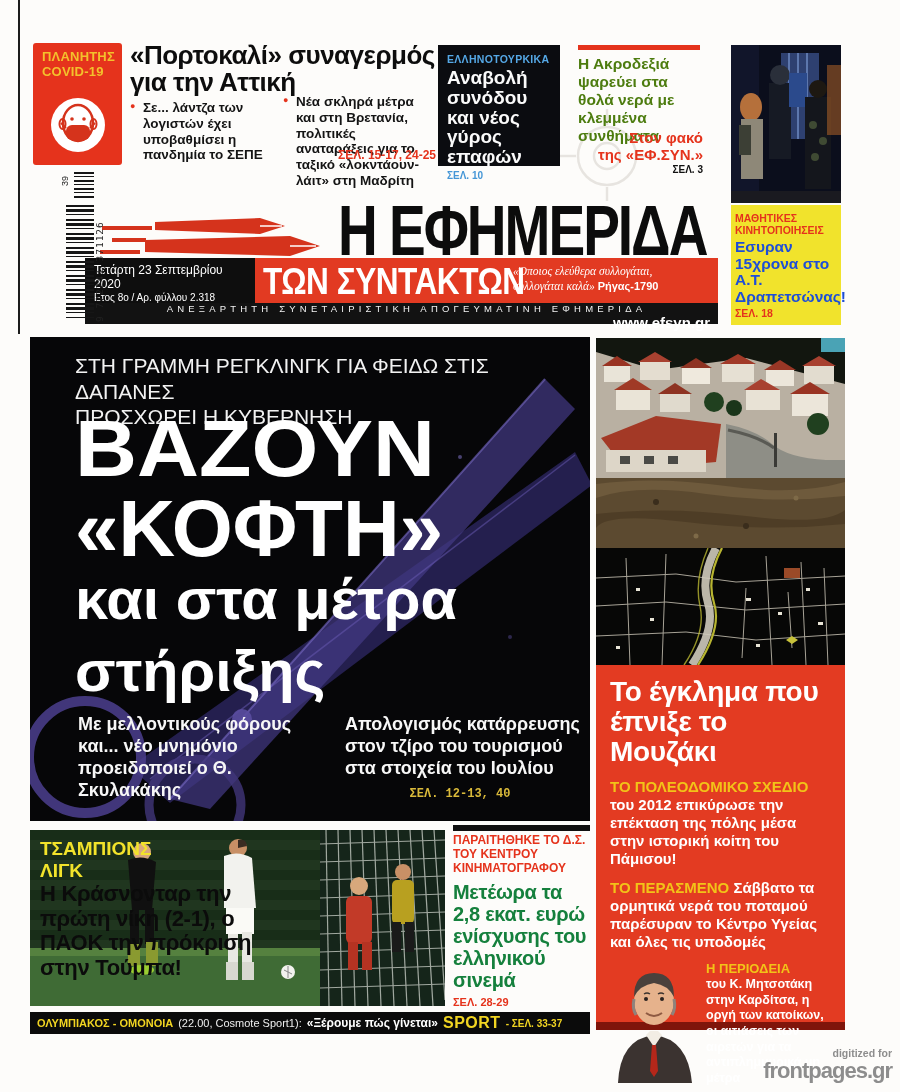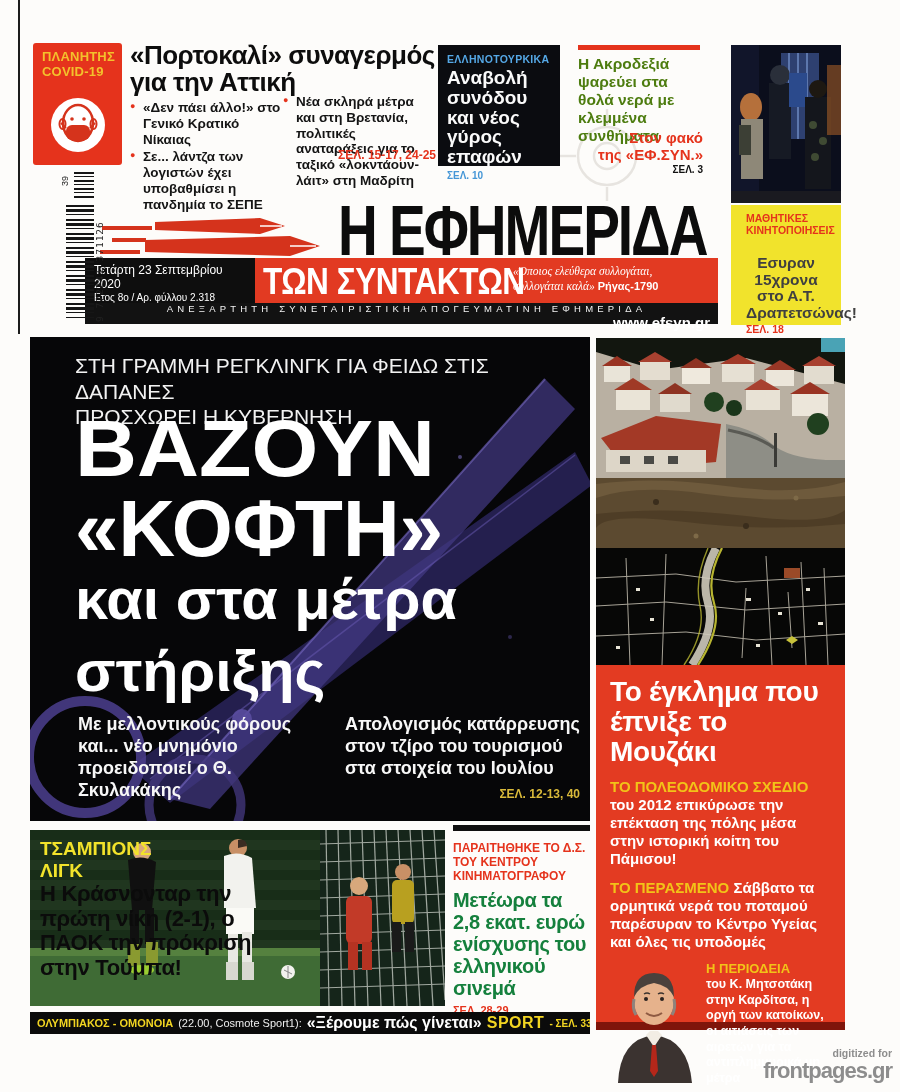--- a/index.html
+++ b/index.html
@@ -57,71 +57,71 @@
   .barcode{left:56px;top:172px;width:48px;height:150px;}
   .bc-small{position:absolute;left:18px;top:0;width:20px;height:27px;
     background:repeating-linear-gradient(180deg,#161616 0 2px,transparent 2px 4px,#161616 4px 5px,transparent 5px 8px);}
   .bc-39{position:absolute;left:4px;top:4px;font-size:9px;color:#222;transform:rotate(-90deg);}
   .bc-main{position:absolute;left:10px;top:33px;width:28px;height:113px;
     background:repeating-linear-gradient(180deg,#161616 0 2px,transparent 2px 4px,#161616 4px 7px,transparent 7px 9px,#161616 9px 10px,transparent 10px 14px);}
   .bc-num{position:absolute;left:38px;top:30px;height:120px;writing-mode:vertical-rl;transform:rotate(180deg);
           font-size:9.5px;color:#222;letter-spacing:1px;font-family:"DejaVu Sans Mono",monospace;}
 
   
-  .yellow-box{left:731px;top:205px;width:110px;height:120px;background:#f1e32c;padding:7px 15px;}
+  .yellow-box{left:731px;top:205px;width:110px;height:120px;background:#f1e32c;padding:7px 4px;}
   .yb-label{color:#e5331c;font-weight:800;font-size:10.5px;line-height:1.15;}
-  .yb-headline{color:#404040;font-weight:900;font-size:15.5px;line-height:1.07;margin-top:19px;text-align:center;}
+  .yb-headline{color:#1d4ed8;font-weight:900;font-size:15.5px;line-height:1.07;margin-top:3px;}
   .yb-ref{color:#e5331c;font-weight:800;font-size:10.5px;margin-top:2px;}
 
   
   .tr-photo{left:731px;top:45px;width:110px;height:158px;overflow:hidden;}
   .flood-photo{left:596px;top:338px;width:249px;height:210px;overflow:hidden;}
   .map-photo{left:596px;top:548px;width:249px;height:117px;overflow:hidden;}
   .cl-photo{left:30px;top:830px;width:415px;height:176px;overflow:hidden;}
 
   
   .black-box{left:30px;top:337px;width:560px;height:484px;background:#060608;overflow:hidden;}
   .kicker{position:absolute;left:45px;top:16px;width:490px;color:#f2f2f2;font-size:21px;font-weight:500;line-height:1.22;}
   .hl{position:absolute;left:45px;color:#fff;white-space:nowrap;transform-origin:left top;}
   .hl1{top:66px;font-size:74px;font-weight:900;transform:scale(1.16,1.08);}
   .hl2{top:146px;font-size:74px;font-weight:900;transform:scale(1.06,1.08);}
   .hl3{top:230px;font-size:54px;font-weight:700;transform:scale(1.1,1.05);}
   .hl4{top:302px;font-size:54px;font-weight:700;transform:scale(1.1,1.05);}
   .blurb{position:absolute;top:377px;color:#f7f7f7;font-size:18px;font-weight:600;line-height:1.22;}
   .blurb-left{left:48px;width:250px;}
   .blurb-right{left:315px;width:235px;}
-  .main-ref{position:absolute;left:310px;top:450px;width:240px;text-align:right;color:#d9b93a;font-weight:800;font-size:12px;}
+  .main-ref{position:absolute;left:310px;top:450px;width:240px;text-align:center;color:#d9b93a;font-weight:800;font-size:12px;font-family:Liberation Mono, monospace;}
 
   
   .mouzaki{left:596px;top:665px;width:249px;height:365px;background:#e33b22;padding:12px 14px;border-bottom:8px solid #7f150b;}
   .mz-headline{color:#fff;font-weight:800;font-size:28px;line-height:1.07;letter-spacing:-.3px;}
   .mz-item{margin-top:11px;color:#fff;font-size:15px;font-weight:600;line-height:1.2;}
   .mz-item .lead{color:#f2c318;font-weight:800;}
   .mz-bottom{display:flex;gap:8px;margin-top:10px;}
   .mz-text3{color:#fff;font-size:12.5px;font-weight:600;line-height:1.25;}
   .mz-text3 .lead{color:#f2c318;font-weight:800;font-size:13px;}
   .mz-ref{color:#8f1b0e;font-weight:800;font-size:11px;margin-top:5px;}
 
   
   .cl-label{position:absolute;left:10px;top:8px;color:#f2e32b;font-weight:800;font-size:19px;line-height:1.15;}
   .cl-headline{position:absolute;left:10px;top:52px;width:218px;color:#0b0b0b;font-weight:900;font-size:22px;line-height:1.12;letter-spacing:-.3px;}
 
   
   .cinema{left:453px;top:825px;width:137px;}
   .cin-bar{width:137px;height:6px;background:#101010;}
-  .cin-label{color:#e5331c;font-weight:800;font-size:12px;line-height:1.18;margin-top:10px;}
+  .cin-label{color:#e5331c;font-weight:800;font-size:12px;line-height:1.18;margin-top:2px;}
   .cin-headline{color:#15803d;font-weight:900;font-size:20px;line-height:1.1;margin-top:6px;letter-spacing:-.3px;}
   .cin-ref{color:#e5331c;font-weight:800;font-size:11px;margin-top:5px;}
 
   
   .sport-strip{left:30px;top:1012px;width:560px;height:22px;background:#0b0b0b;display:flex;align-items:center;
                gap:5px;padding:0 7px;white-space:nowrap;overflow:hidden;}
   .ss-teams{color:#f2d522;font-weight:800;font-size:11px;}
   .ss-info{color:#eee;font-size:11px;}
-  .ss-quote{color:#fff;font-weight:900;font-size:16px;}
+  .ss-quote{color:#fff;font-weight:900;font-size:12px;}
   .ss-brand{color:#f2d522;font-weight:900;font-size:16px;letter-spacing:.5px;}
   .ss-ref{color:#f2d522;font-weight:700;font-size:10px;}
 
   
   .credit{right:8px;top:1048px;text-align:right;color:#8d8d8d;line-height:1;}
   .credit .c1{font-size:10.5px;font-weight:700;}
   .credit .c2{font-size:22px;font-weight:800;letter-spacing:-1px;margin-top:1px;}
 </style>
 </head>
 <body>
@@ -148,21 +148,20 @@
         <line x1="41" y1="32" x2="46" y2="27" stroke="#d5331c" stroke-width="2"></line>
       </svg>
     </div>
   </div>
 
   <div class="abs alert-title">
     <div>«Πορτοκαλί» συναγερμός</div>
     <div>για την Αττική</div>
   </div>
   <div class="abs bullets" style="left:130px;top:100px;width:151px;">
-    <div class="b">«Δεν πάει άλλο!» στο Γενικό Κρατικό Νίκαιας</div>
     <div class="b">Σε... λάντζα των λογιστών έχει υποβαθμίσει η πανδημία το ΣΕΠΕ</div>
   </div>
   <div class="abs bullets" style="left:283px;top:94px;width:153px;">
     <div class="b">Νέα σκληρά μέτρα και στη Βρετανία, πολιτικές αναταράξεις για το ταξικό «λοκντάουν-λάιτ» στη Μαδρίτη</div>
   </div>
   <div class="abs alert-ref">ΣΕΛ. 15-17, 24-25</div>
 
   <div class="abs gt-box">
     <div class="gt-label">ΕΛΛΗΝΟΤΟΥΡΚΙΚΑ</div>
     <div class="gt-headline">Αναβολή συνόδου και νέος γύρος επαφών</div>

